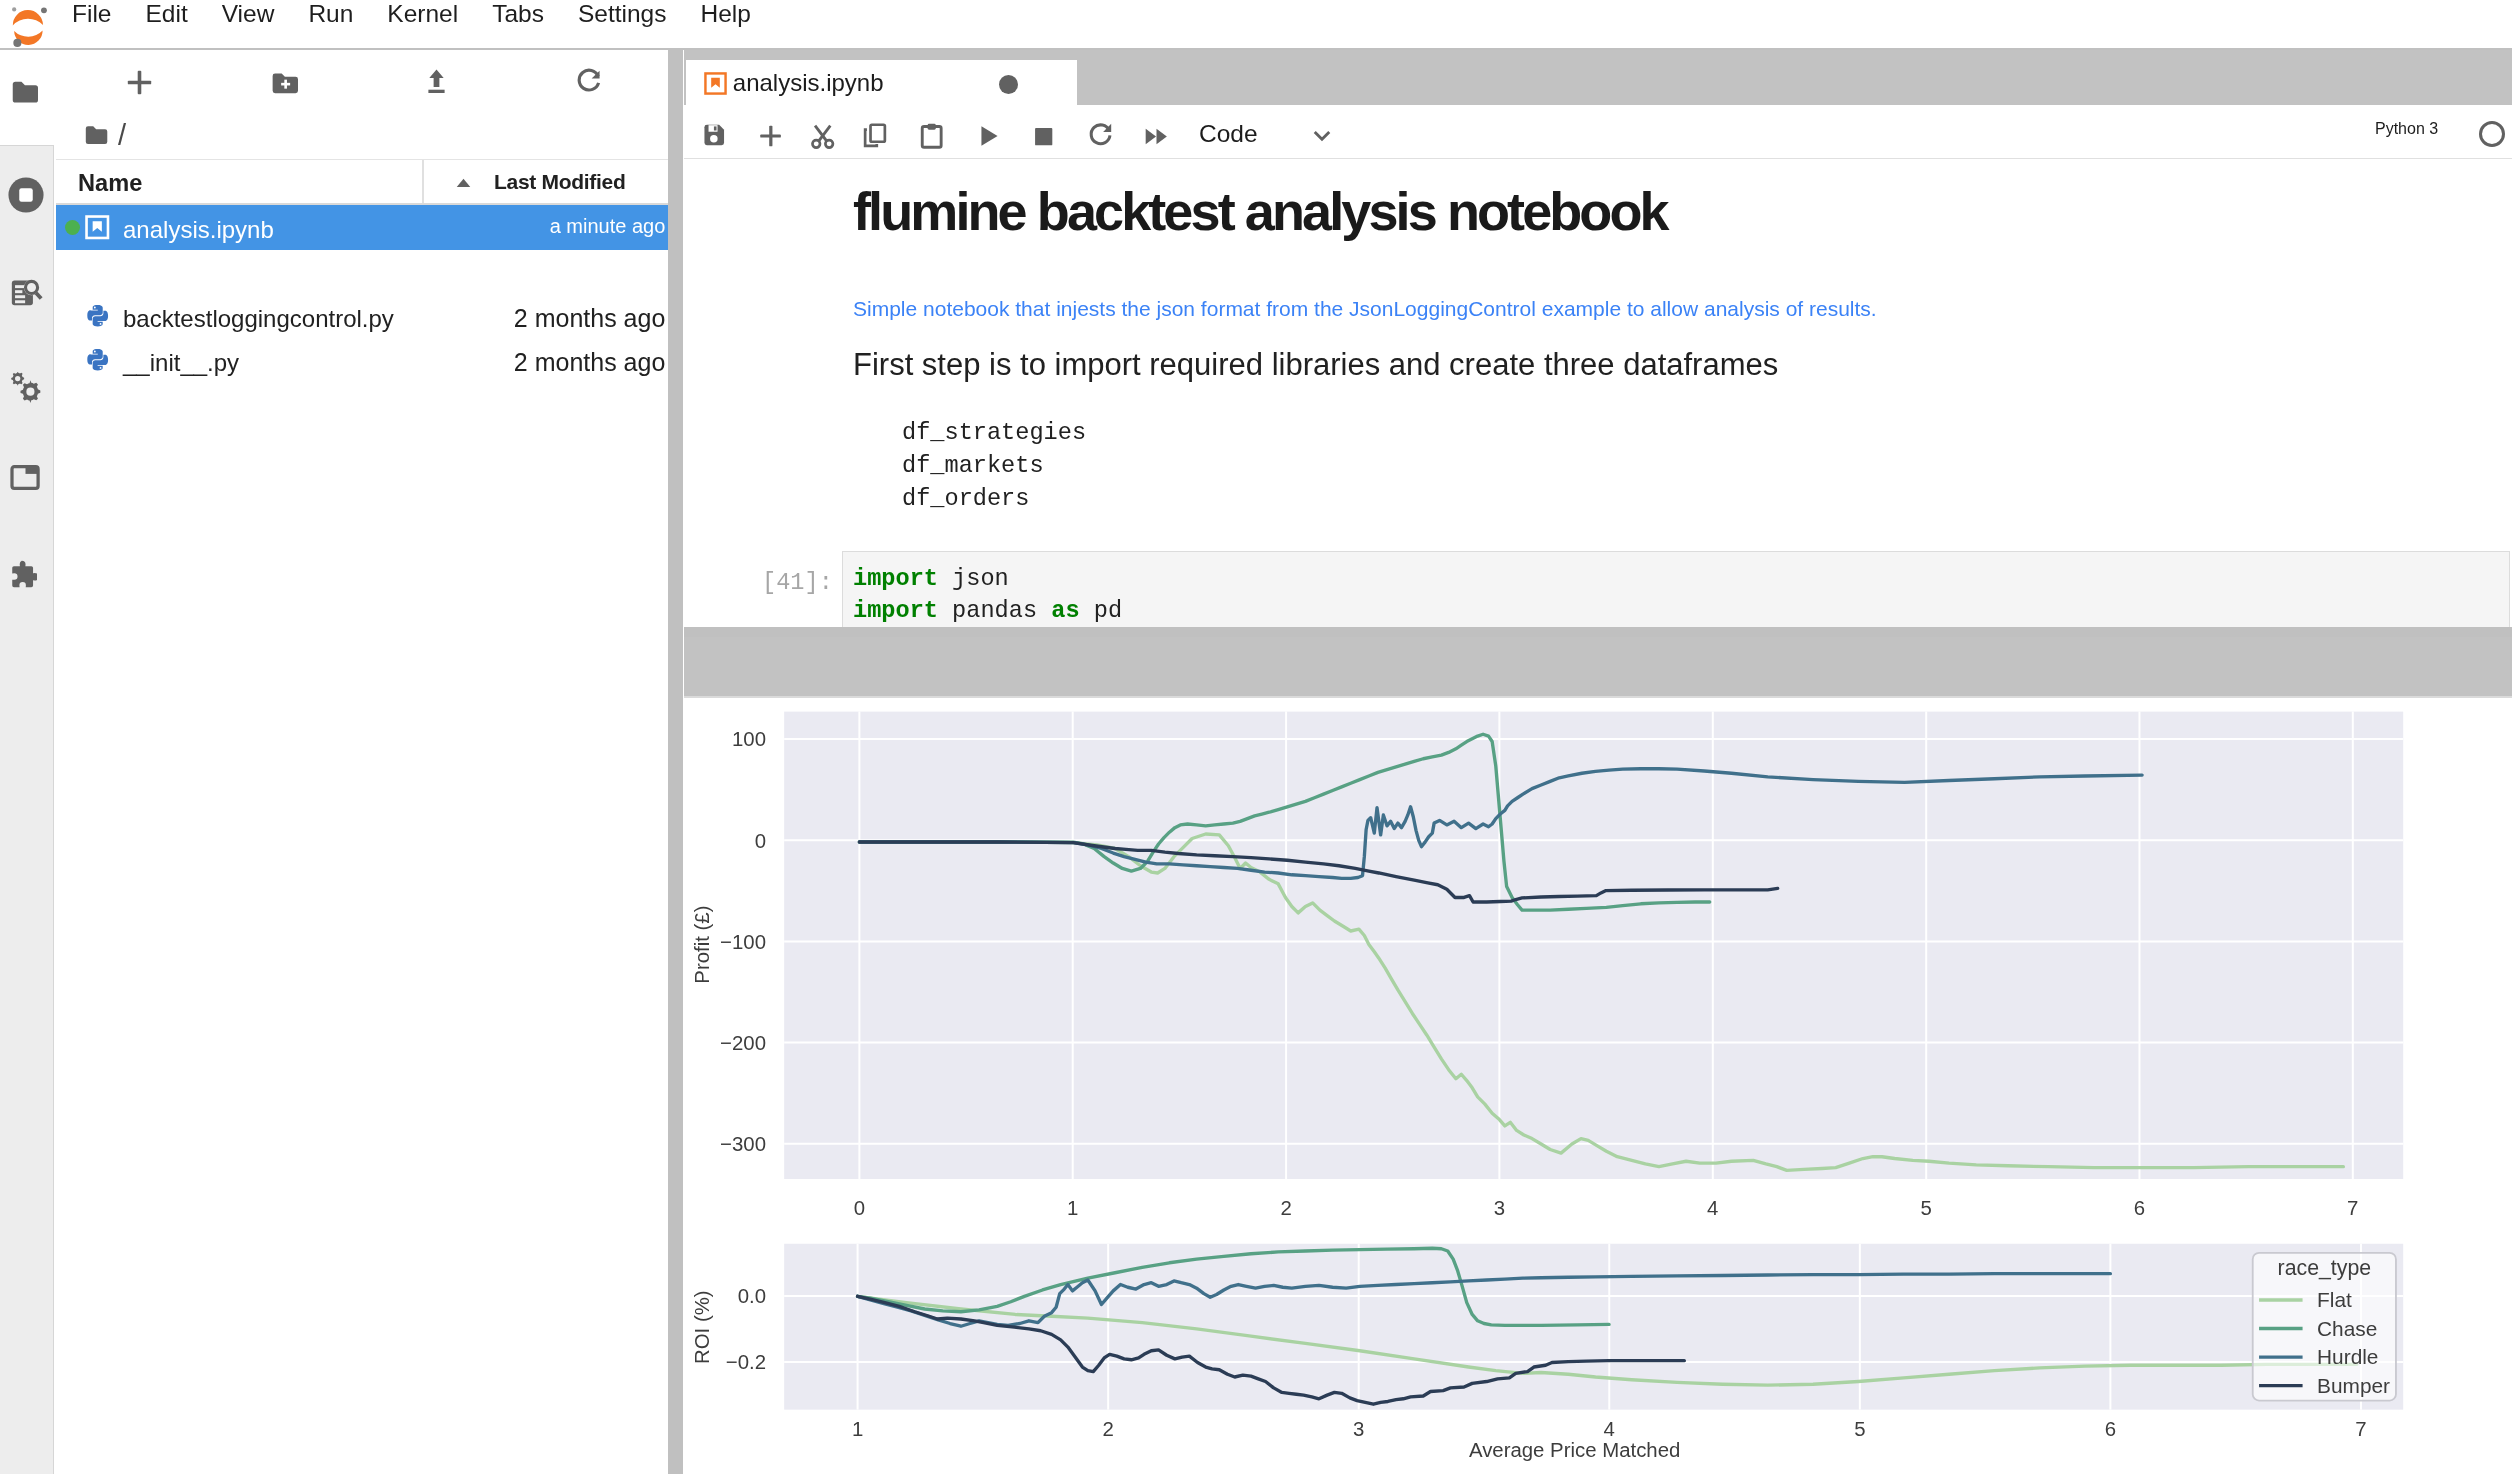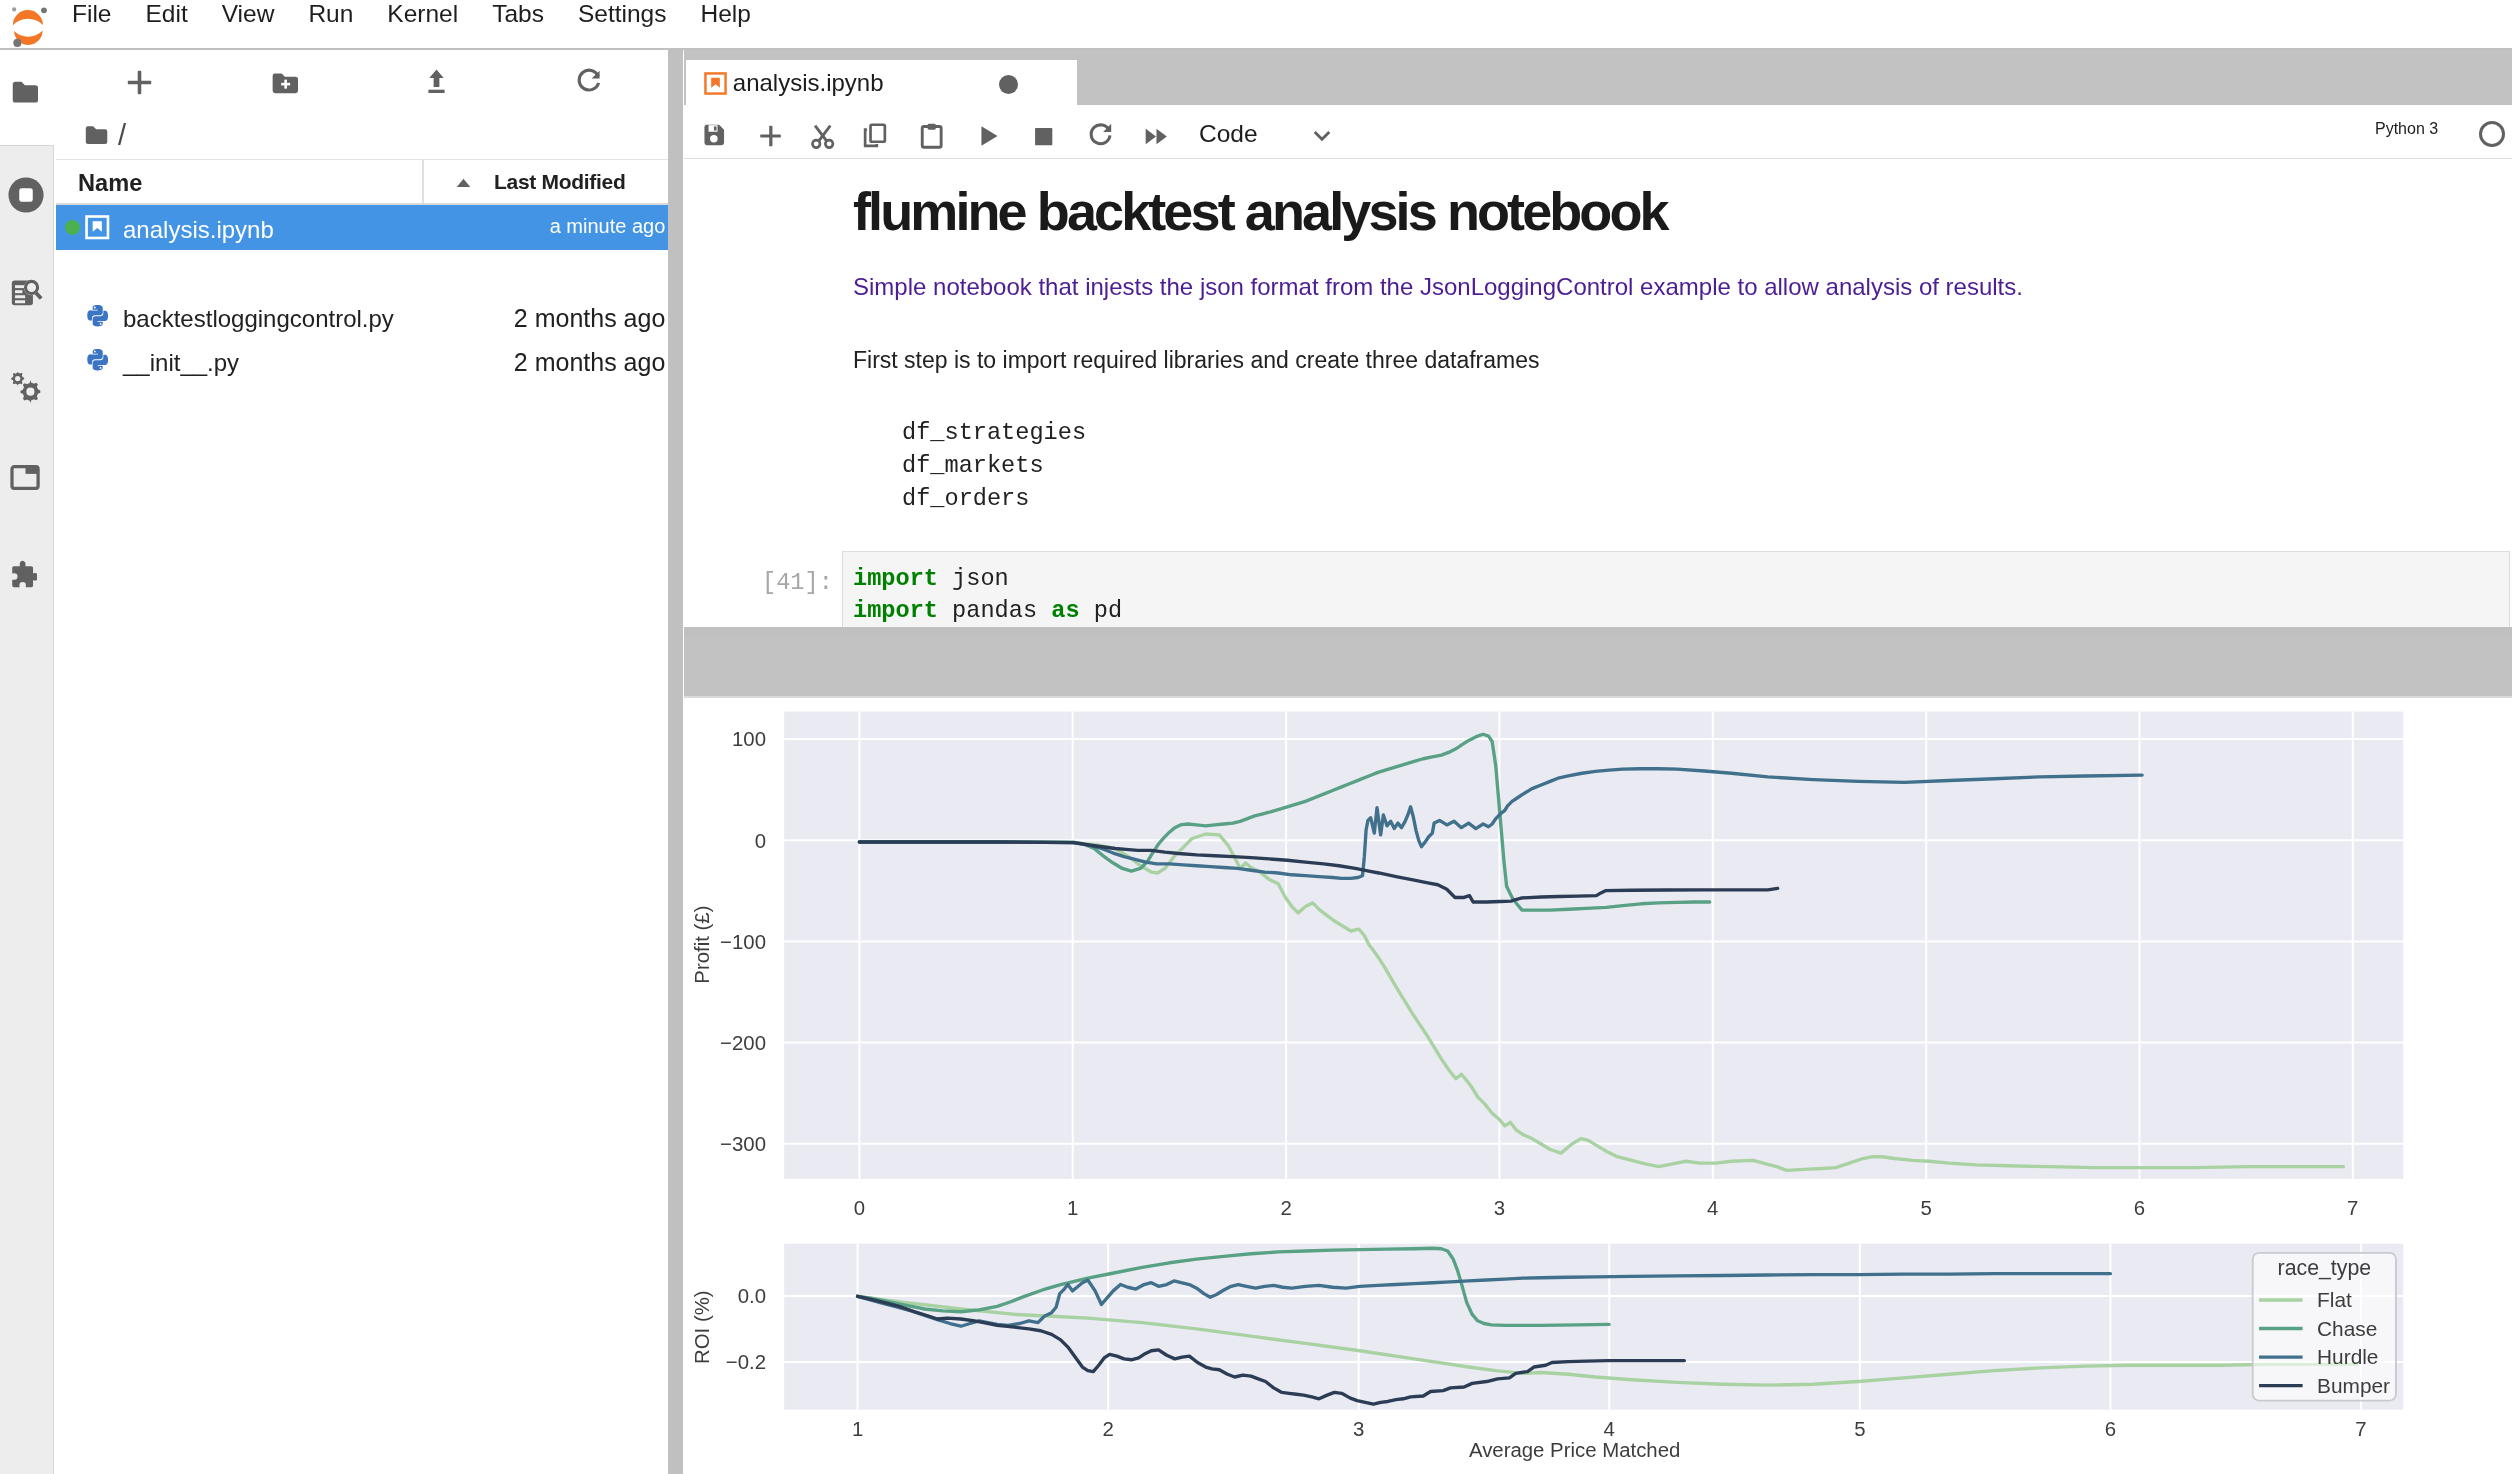--- a/index.html
+++ b/index.html
@@ -187,22 +187,22 @@
   <div class="abs" style="left:1199px;top:120px;font-size:24.5px;color:#1c1c1c">Code</div>
   <svg style="position:absolute;left:1312px;top:127px" width="20" height="14.5" viewBox="0 0 22 16">
         <path d="M3 5.5 L11 13.5 L19 5.5" fill="none" stroke="#616161" stroke-width="3.2"></path>
       </svg>
   <div class="abs" id="py3" style="left:2375px;top:120px;white-space:nowrap;font-size:16px;color:#1c1c1c">Python 3</div>
   <div class="abs" style="left:2479px;top:121px;width:26px;height:26px;border-radius:50%;border:3.1px solid #616161"></div>
 </div>
 
 <div class="abs" style="left:684px;top:161px;width:1829px;height:466px;background:#fff;overflow:hidden">
   <div class="abs" id="h1" style="left:169px;top:19px;font-size:54px;font-weight:bold;color:#1a1a1a;letter-spacing:-2.9px">flumine backtest analysis notebook</div>
-  <div class="abs" id="p1" style="left:169px;top:112px;font-size:24px;color:#4c1d95">Simple notebook that injests the json format from the JsonLoggingControl example to allow analysis of results.</div>
-  <div class="abs" id="p2" style="left:169px;top:186px;font-size:23px;color:#212121">First step is to import required libraries and create three dataframes</div>
+  <div class="abs" id="p1" style="left:169px;top:136px;font-size:21px;color:#3b82f6">Simple notebook that injests the json format from the JsonLoggingControl example to allow analysis of results.</div>
+  <div class="abs" id="p2" style="left:169px;top:186px;font-size:31px;color:#212121">First step is to import required libraries and create three dataframes</div>
   <div class="abs" style="left:218px;top:255px;font-size:23.6px;line-height:33px;font-family:'Liberation Mono',monospace;color:#212121;white-space:pre">df_strategies
 df_markets
 df_orders</div>
 
   <div class="abs" style="left:158px;top:390px;width:1668px;height:109px;background:#f5f5f5;border:1.8px solid #dcdcdc"></div>
   <div class="abs" id="prompt" style="left:78px;top:408px;width:65px;font-size:23.6px;font-family:'Liberation Mono',monospace;color:#a6a6a6">[41]:</div>
   <div class="abs" style="left:169px;top:402px;font-size:23.6px;line-height:32px;font-family:'Liberation Mono',monospace;color:#212121;white-space:pre"><b style="color:#008000">import</b> json
 <b style="color:#008000">import</b> pandas <b style="color:#008000">as</b> pd</div>
 </div>
 

